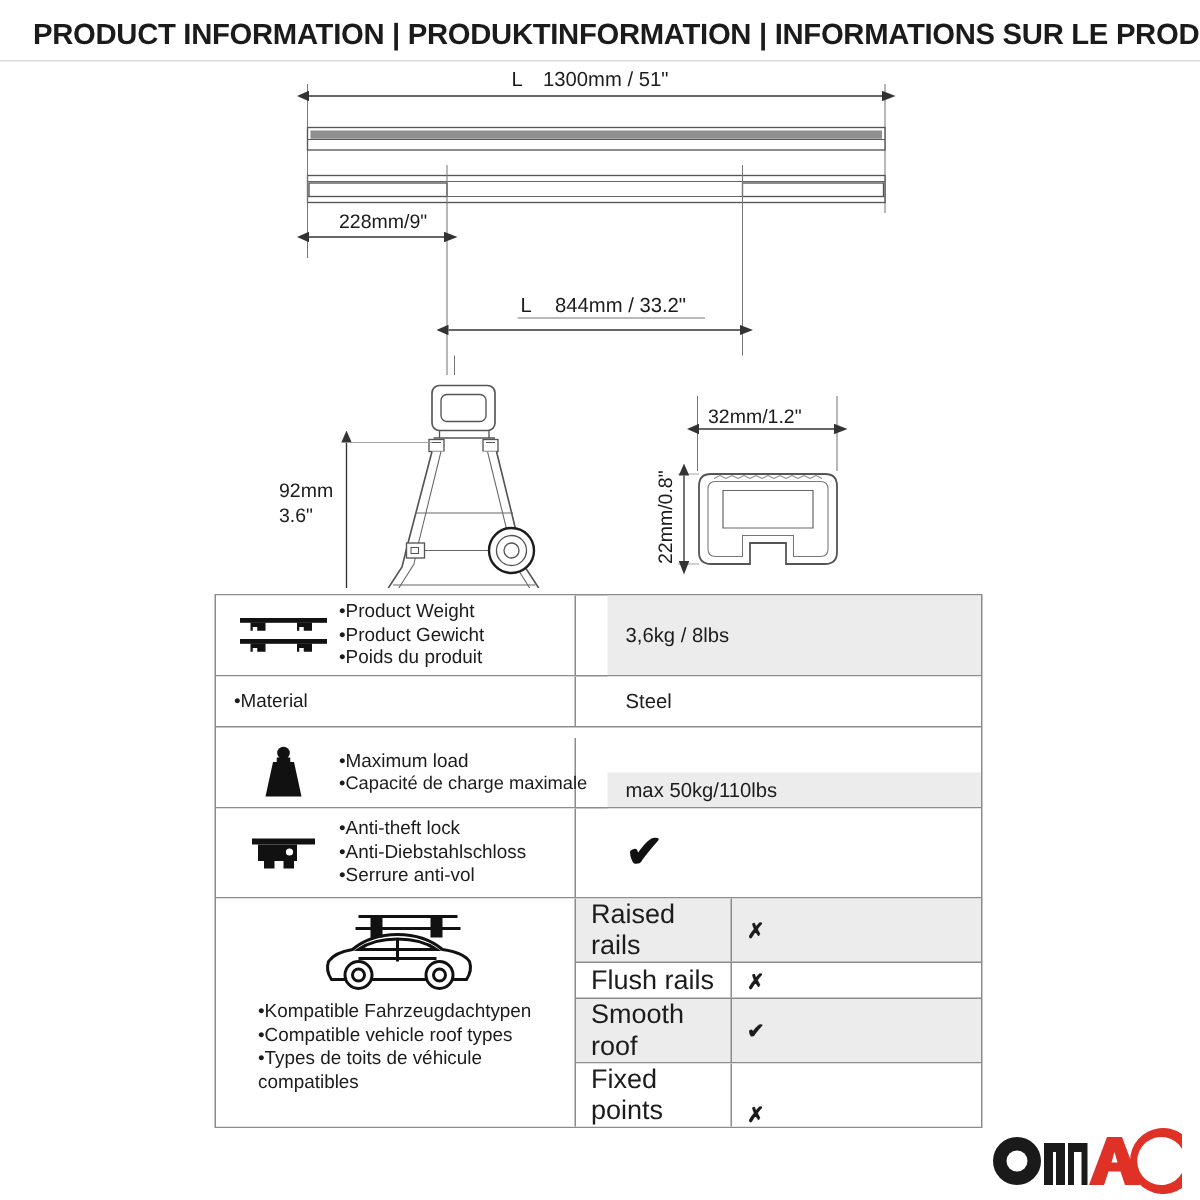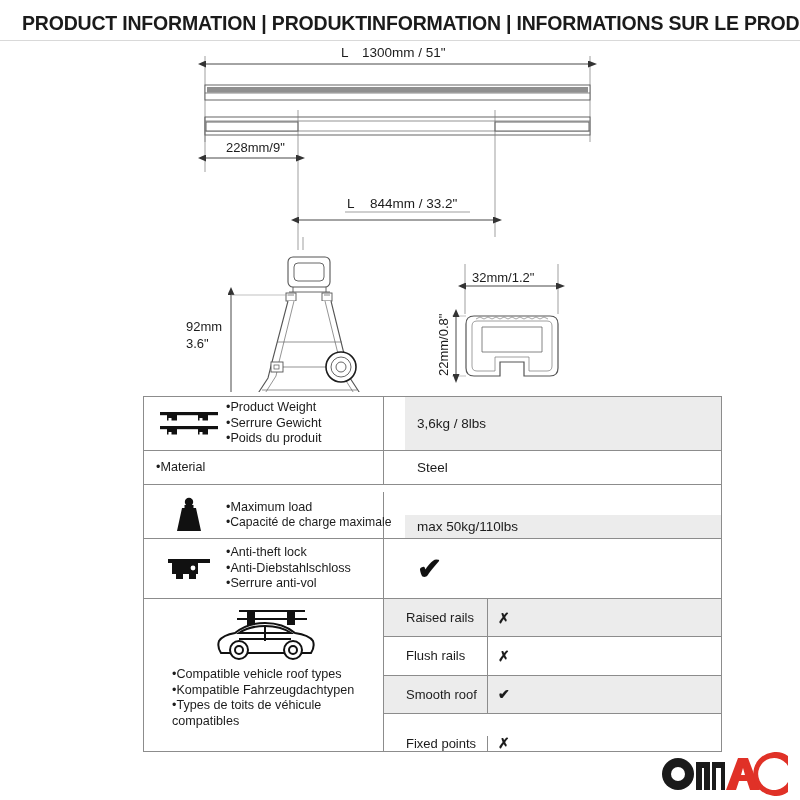--- a/index.html
+++ b/index.html
@@ -52,21 +52,21 @@
     width: 800px;
     height: 350px;
   }
   #drawing svg { display: block; }
 
   
   #spec-table {
     position: absolute;
     left: 143px;
     top: 396px;
-    width: 579px;
+    width: 512px;
     border: 1px solid #8c8c8c;
     box-sizing: border-box;
     background: #fff;
   }
   .row {
     display: flex;
     border-bottom: 1px solid #8c8c8c;
     box-sizing: border-box;
   }
   .row.last { border-bottom: none; }
@@ -151,22 +151,22 @@
     border-bottom: 1px solid #8c8c8c;
     box-sizing: border-box;
   }
   .opt-row.last { border-bottom: none; align-items: flex-end; }
   .opt-name {
     width: 104px;
     box-sizing: border-box;
     border-right: 1px solid #8c8c8c;
     display: flex;
     align-items: center;
-    padding-left: 22px;
-    font-size: 13px;
+    padding-left: 10px;
+    font-size: 18px;
   }
   .opt-mark {
     flex: 1;
     display: flex;
     align-items: center;
     padding-left: 10px;
     font-size: 14px;
     font-weight: bold;
   }
   .check-big {
@@ -346,21 +346,21 @@
             <rect x="41.5" y="11" width="3" height="3" fill="#fff"></rect>
             <rect x="9" y="22" width="10" height="5.5"></rect>
             <rect x="10.5" y="25" width="3" height="3" fill="#fff"></rect>
             <rect x="40" y="22" width="10" height="5.5"></rect>
             <rect x="41.5" y="25" width="3" height="3" fill="#fff"></rect>
           </g>
         </svg>
       </div>
       <div class="label-lines">
         <div>•Product Weight</div>
-        <div>•Serrure Gewicht</div>
+        <div>•Product Gewicht</div>
         <div>•Poids du produit</div>
       </div>
     </div>
     <div class="cell-value shaded">3,6kg / 8lbs</div>
   </div>
 
   <div class="row r-material">
     <div class="cell-label">
       <div class="label-lines" style="padding-left:4px">
         <div>•Material</div>
@@ -433,22 +433,22 @@
             <line x1="30" y1="34" x2="82" y2="34"></line>
 
             <circle cx="30" cy="45" r="9" fill="#fff"></circle>
             <circle cx="30" cy="45" r="4" fill="#fff"></circle>
             <circle cx="84" cy="45" r="9" fill="#fff"></circle>
             <circle cx="84" cy="45" r="4" fill="#fff"></circle>
           </g>
         </svg>
       </div>
       <div class="roof-text">
+        <div>•Kompatible Fahrzeugdachtypen</div>
         <div>•Compatible vehicle roof types</div>
-        <div>•Kompatible Fahrzeugdachtypen</div>
         <div class="wrapline" style="max-width:170px">•Types de toits de véhicule compatibles</div>
       </div>
     </div>
 
     <div class="roof-options">
       <div class="opt-row shaded">
         <div class="opt-name">Raised rails</div>
         <div class="opt-mark">✗</div>
       </div>
       <div class="opt-row plain">

